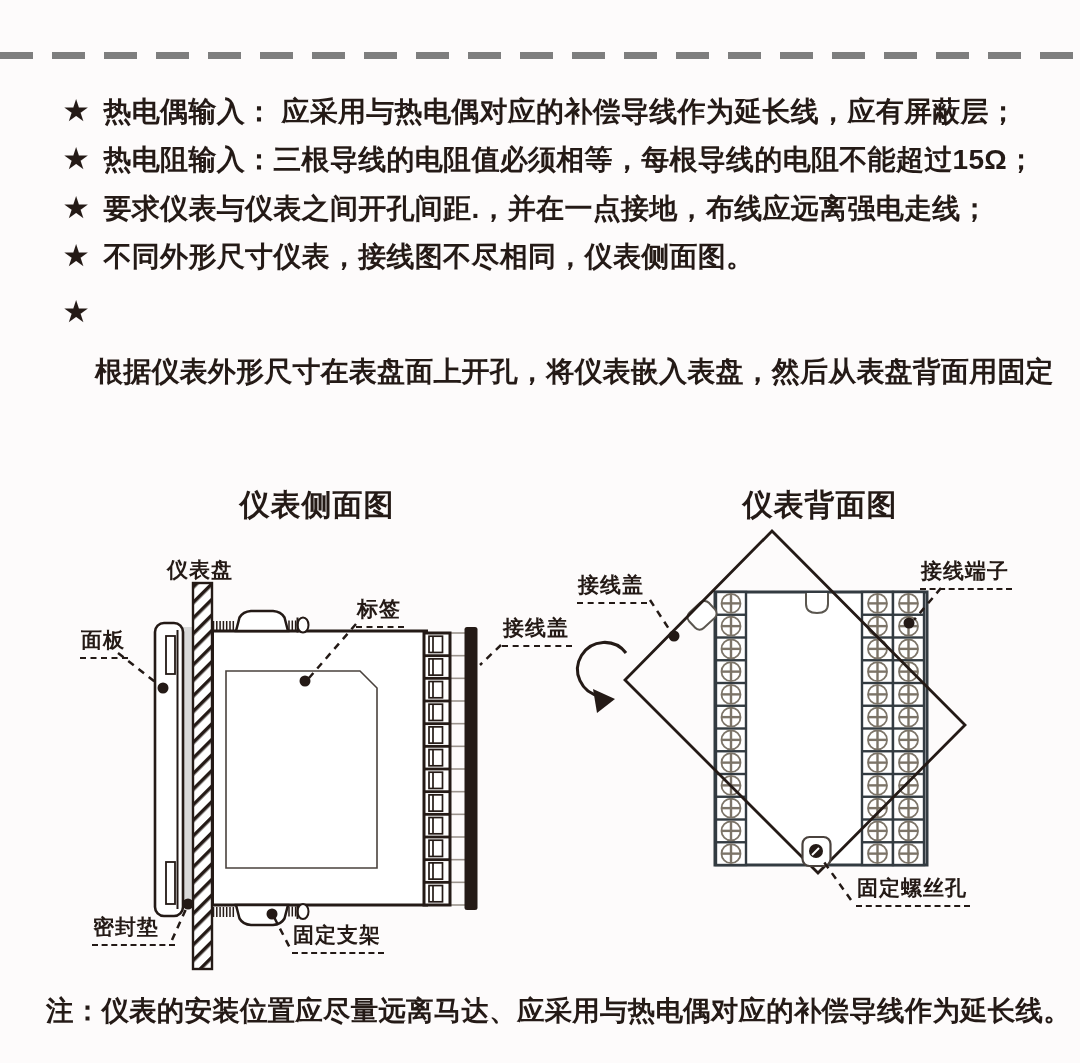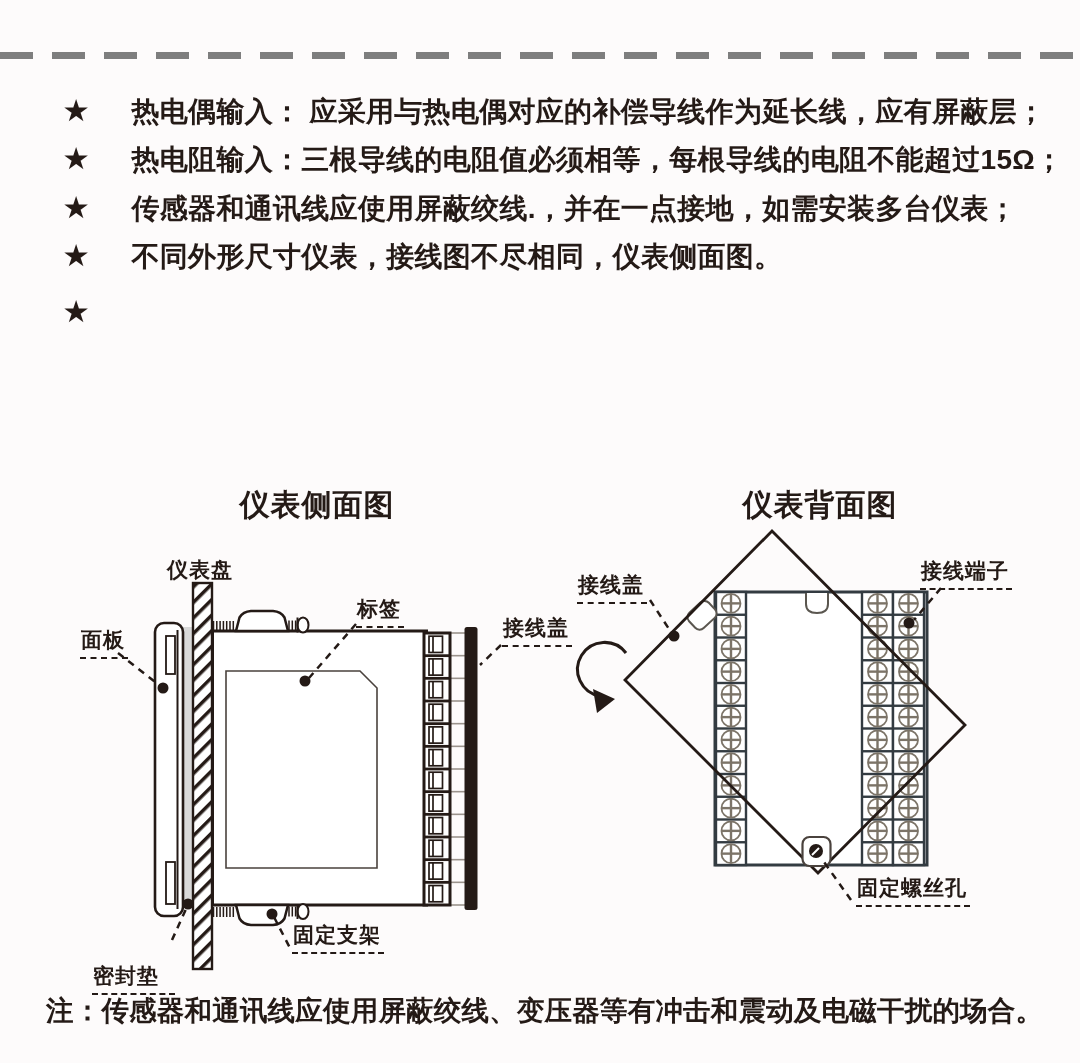--- a/index.html
+++ b/index.html
@@ -3,21 +3,21 @@
 <meta charset="utf-8">
 <style>
   html,body{margin:0;padding:0;background:#ffffff;}
   .page{position:relative;width:1080px;height:1063px;background:var(--bg,#fdfbfb);
         font-family:"Liberation Sans",sans-serif;color:var(--ink,#241a16);overflow:hidden;}
   .divider{position:absolute;top:52px;left:0;width:1080px;height:7px;
         background:repeating-linear-gradient(90deg,var(--divider,#7e7e7e) 0 33px,transparent 33px 52px);}
   .bullet{position:absolute;left:64px;display:flex;gap:15px;font-size:28px;font-weight:bold;
         letter-spacing:.3px;white-space:nowrap;}
   .bullet .star{font-size:27px;line-height:1.25;}
-  .bullet .btext{line-height:1.2;margin-left:28px;}
+  .bullet .btext{line-height:1.2;}
   .paragraph{position:absolute;top:352px;left:39px;width:1008px;font-size:28px;font-weight:bold;
         letter-spacing:.2px;}
   .paragraph .pline{line-height:39.5px;white-space:nowrap;}
   .paragraph .pline.first{padding-left:56px;}
   .dg-title{position:absolute;width:170px;text-align:center;font-family:Liberation Serif, serif;
         font-size:30px;font-weight:bold;letter-spacing:1px;}
   .dlabel{position:absolute;font-size:21px;font-weight:bold;letter-spacing:1px;white-space:nowrap;
         color:var(--ink,#241a16);}
   .uline{border-bottom:2.6px dashed var(--ink,#241a16);padding:0 3px 3px 1px;display:inline-block;}
   .note{position:absolute;top:993px;left:46px;font-size:27.5px;font-weight:bold;letter-spacing:.2px;
@@ -34,31 +34,32 @@
   <div class="bullet" style="top:95px">
     <span class="star">★</span>
     <span class="btext">热电偶输入： 应采用与热电偶对应的补偿导线作为延长线，应有屏蔽层；</span>
   </div>
   <div class="bullet" style="top:143px">
     <span class="star">★</span>
     <span class="btext">热电阻输入：三根导线的电阻值必须相等，每根导线的电阻不能超过15Ω；</span>
   </div>
   <div class="bullet" style="top:192px">
     <span class="star">★</span>
-    <span class="btext">传感器和通讯线应使用屏蔽绞线.，并在一点接地，如需安装多台仪表；</span>
+    <span class="btext">要求仪表与仪表之间开孔间距.，并在一点接地，布线应远离强电走线；</span>
   </div>
   <div class="bullet" style="top:240px">
     <span class="star">★</span>
     <span class="btext">不同外形尺寸仪表，接线图不尽相同，仪表侧面图。</span>
   </div>
   <div class="bullet" style="top:296px">
     <span class="star">★</span>
   </div>
 
   <div class="paragraph">
+    <div class="pline first">根据仪表外形尺寸在表盘面上开孔，将仪表嵌入表盘，然后从表盘背面用固定</div>
   </div>
 
   <div class="dg-title" style="left:232px;top:485px">仪表侧面图</div>
   <div class="dg-title" style="left:735px;top:485px">仪表背面图</div>
 
   <svg width="1080" height="480" viewBox="0 520 1080 480">
     <defs>
       <pattern id="hatch" width="11" height="11" patternUnits="userSpaceOnUse" patternTransform="rotate(45)">
         <rect width="11" height="11" fill="#ffffff"></rect>
         <line x1="1.5" y1="0" x2="1.5" y2="11" stroke="#241a16" stroke-width="4"></line>
@@ -338,21 +339,21 @@
         <circle cx="674" cy="636" r="5.5"></circle>
         <circle cx="909" cy="623" r="5.5"></circle>
       </g>
     </g>
   </svg>
 
   <div class="dlabel" style="left:167px;top:556px">仪表盘</div>
   <div class="dlabel" style="left:80px;top:626px"><span class="uline">面板</span></div>
   <div class="dlabel" style="left:356px;top:595px"><span class="uline">标签</span></div>
   <div class="dlabel" style="left:502px;top:614px"><span class="uline">接线盖</span></div>
-  <div class="dlabel" style="left:92px;top:962px"><span class="uline" style="padding-right:16px">密封垫</span></div>
+  <div class="dlabel" style="left:92px;top:913px"><span class="uline" style="padding-right:16px">密封垫</span></div>
   <div class="dlabel" style="left:292px;top:921px"><span class="uline">固定支架</span></div>
 
   <div class="dlabel" style="left:577px;top:571px"><span class="uline">接线盖</span></div>
   <div class="dlabel" style="left:920px;top:557px"><span class="uline">接线端子</span></div>
   <div class="dlabel" style="left:856px;top:874px"><span class="uline">固定螺丝孔</span></div>
 
-  <div class="note">注：传感器和通讯线应使用屏蔽绞线、变压器等有冲击和震动及电磁干扰的场合。</div>
+  <div class="note">注：仪表的安装位置应尽量远离马达、应采用与热电偶对应的补偿导线作为延长线。</div>
 </div>
 
 </body></html>

